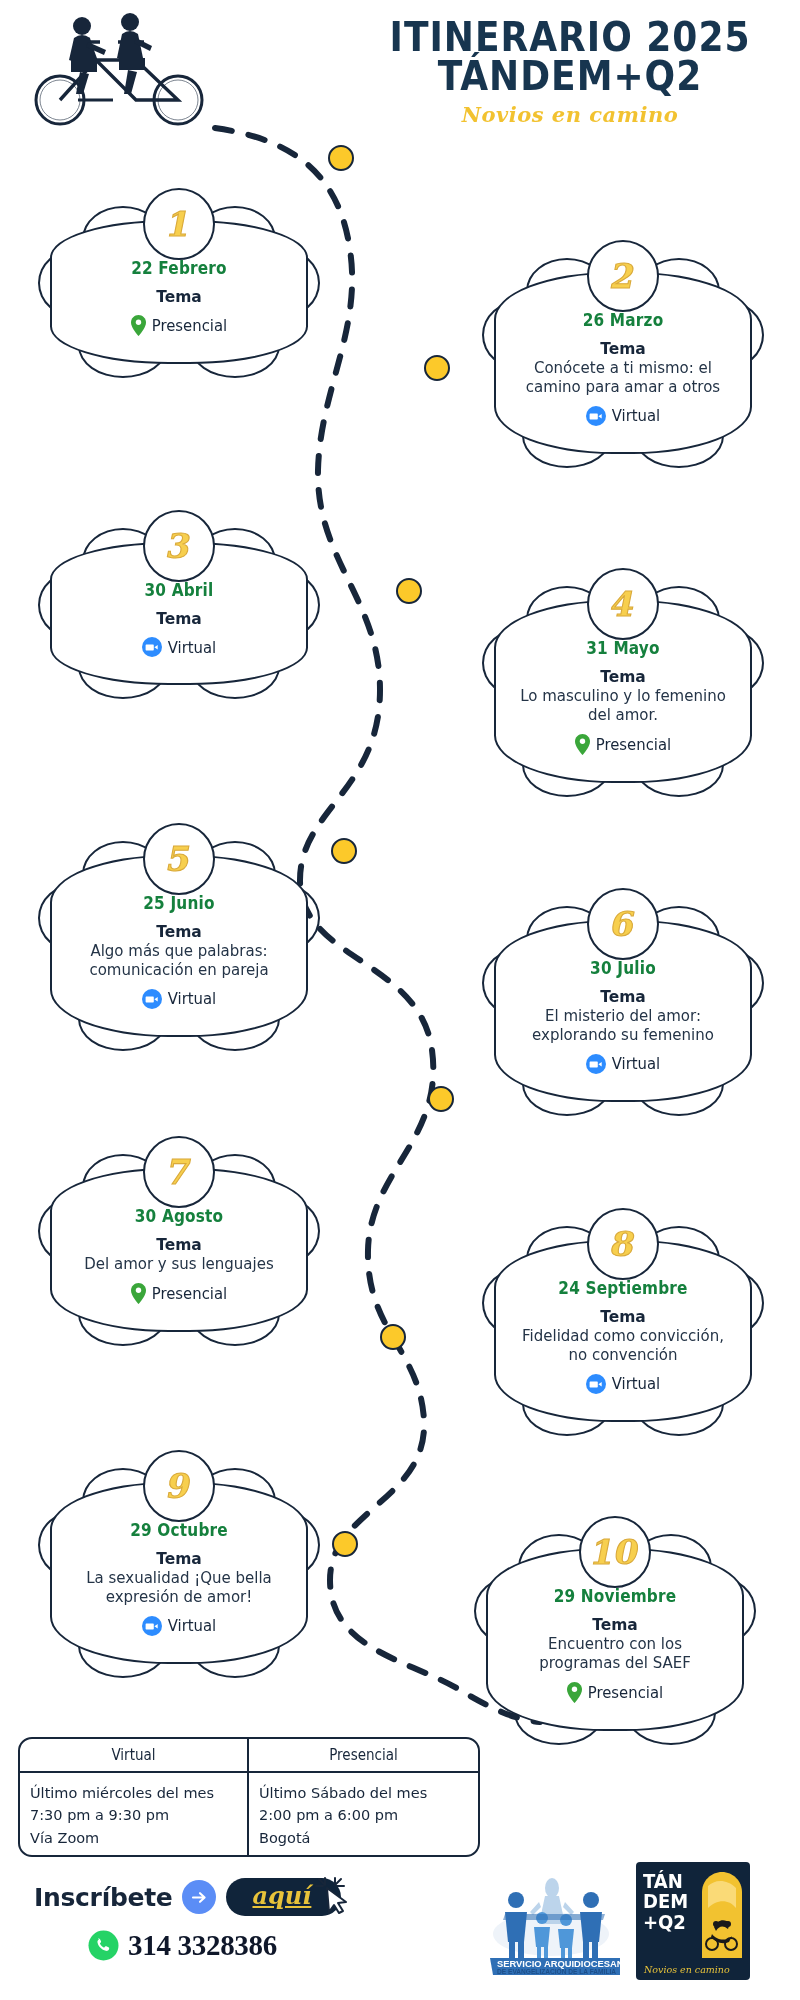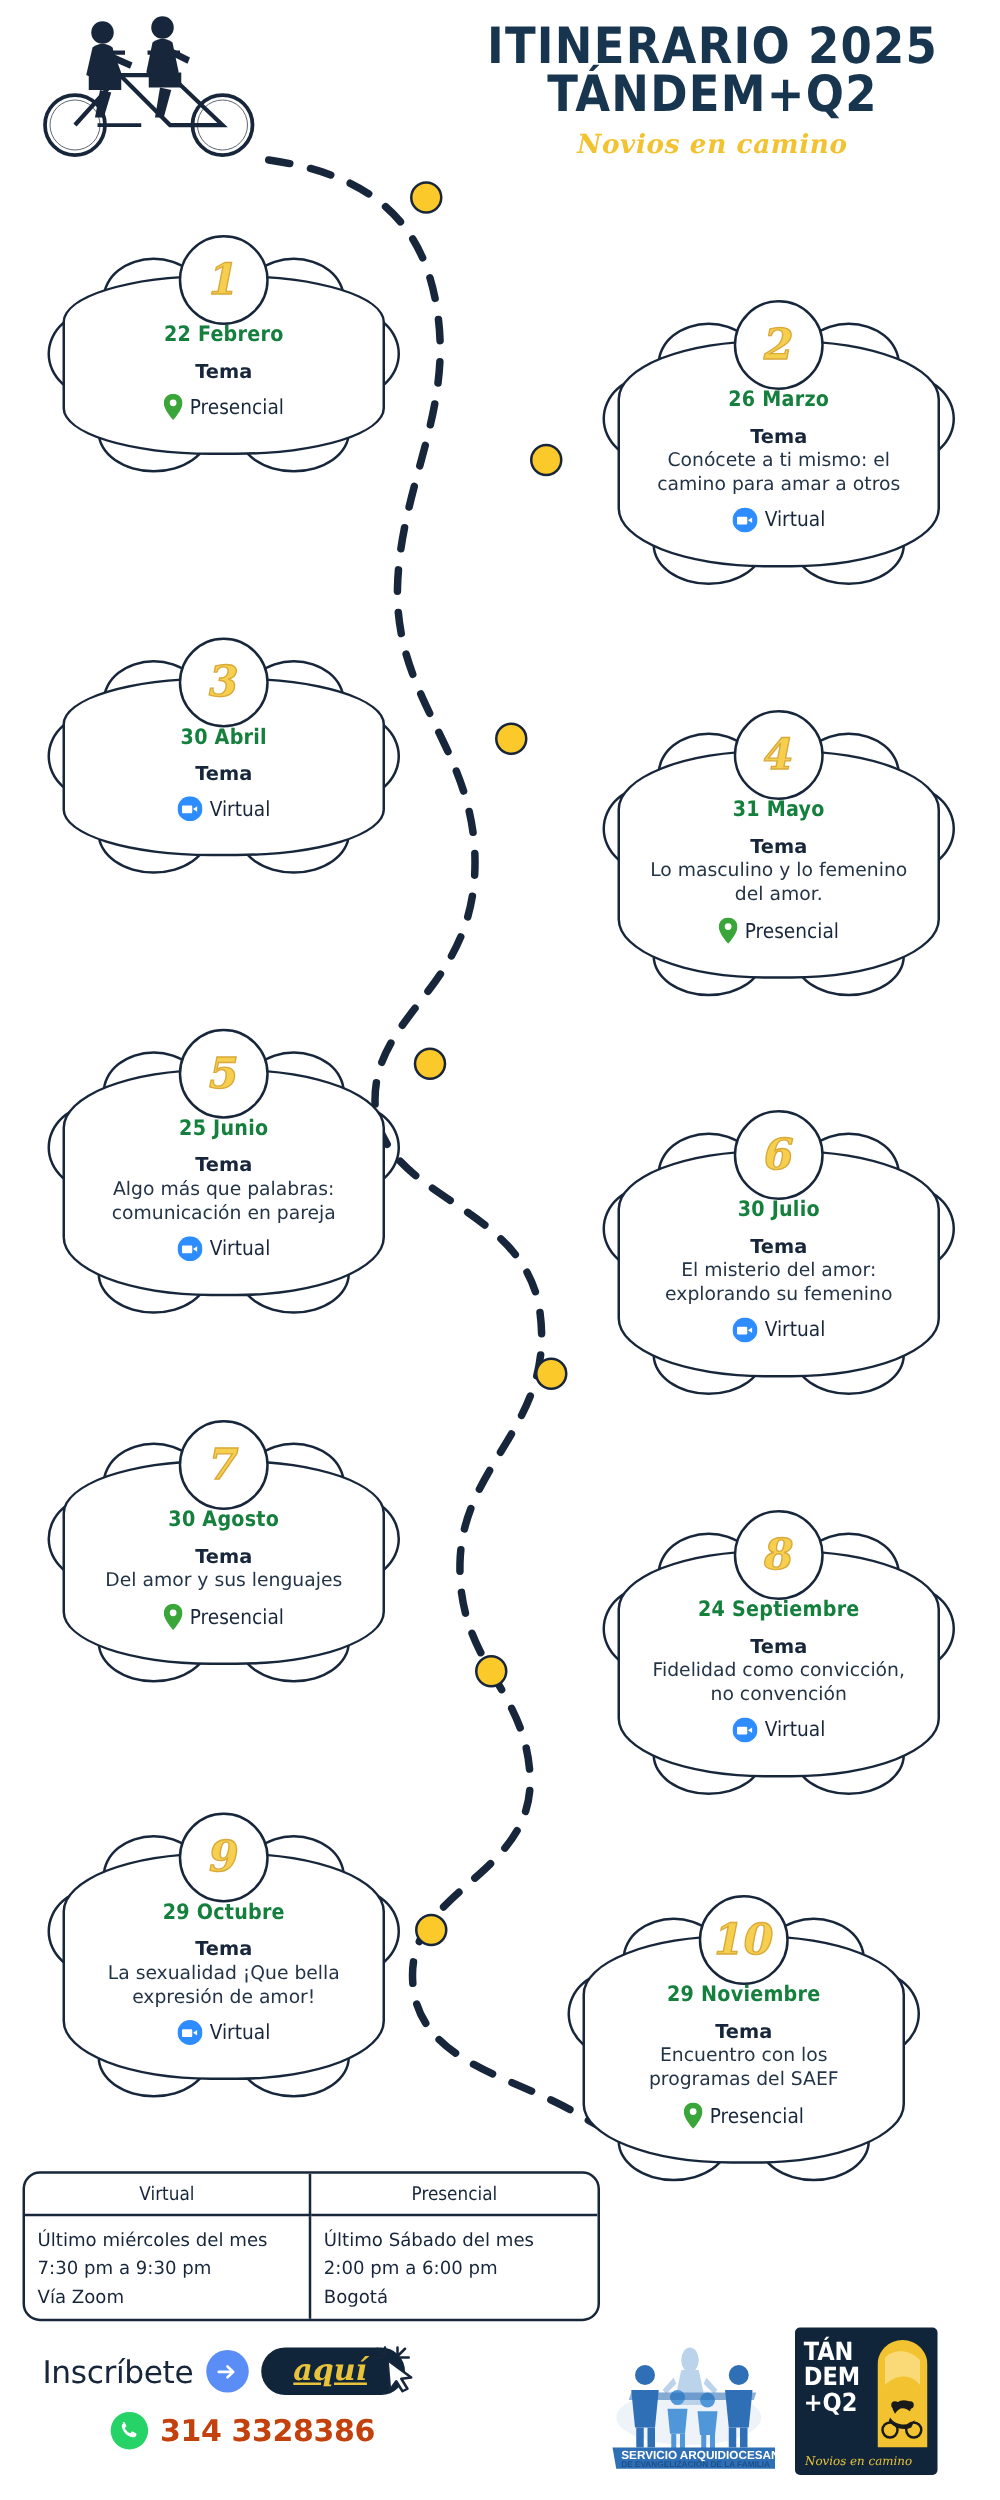--- a/index.html
+++ b/index.html
@@ -94,37 +94,37 @@
   }
   .tbl .th:first-child{border-right:2.2px solid #17263a;}
   .tbl .td{padding:9px 10px;font-size:14.5px;line-height:1.55;color:#17263a;}
   .tbl .td:nth-child(3){border-right:2.2px solid #17263a;}
 
   
   .enroll{
     position:absolute;left:34px;top:1878px;
     display:flex;align-items:center;gap:10px;
   }
-  .enroll-lbl{font-size:25px;font-weight:400;color:#17263a;letter-spacing:-.3px;}
+  .enroll-lbl{font-size:25px;font-weight:700;color:#17263a;letter-spacing:-.3px;}
   .arrow-btn{
     width:34px;height:34px;border-radius:50%;background:#5b8df6;
     display:flex;align-items:center;justify-content:center;
   }
   .aqui-btn{
     position:relative;background:#10243a;border-radius:20px;
     padding:6px 30px 8px 26px;
   }
   .aqui-txt{
     font-family:"DejaVu Serif",serif;font-weight:700;font-style:italic;
     color:#e8c33a;font-size:24px;text-decoration:underline;line-height:1;
   }
   .wsp{
     position:absolute;left:88px;top:1929px;display:flex;align-items:center;gap:9px;
   }
-  .wsp-num{font-size:24px;font-weight:700;color:#c2410c;letter-spacing:-.3px;}
+  .wsp-num{font-size:29px;font-weight:700;color:#0f172a;letter-spacing:-.3px;font-family:Liberation Serif, serif;}
 
   .logo-saef{position:absolute;left:485px;top:1872px;width:135px;height:108px;}
   .logo-tandem{
     position:absolute;left:636px;top:1862px;width:114px;height:118px;
     background:#10243a;border-radius:4px;overflow:hidden;
   }
   .lt-left{
     position:absolute;left:7px;top:9px;width:56px;
     font-family:"DejaVu Sans Condensed","Liberation Sans",sans-serif;
     font-weight:700;color:#fff;font-size:20px;line-height:1.02;letter-spacing:0px;
@@ -365,21 +365,21 @@
         <svg class="zoomic" viewBox="0 0 20 20">
             <circle cx="10" cy="10" r="10" fill="#2d8cff"></circle>
             <path d="M4.6 7.4h6.2c.6 0 1 .4 1 1v4.2c0 .6-.4 1-1 1H4.6c-.6 0-1-.4-1-1V8.4c0-.6.4-1 1-1z" fill="#fff"></path>
             <path d="M12.4 10.2l3.3-2.2v4.4l-3.3-2.2z" fill="#fff"></path>
           </svg>
         <span>Virtual</span>
       </div>
     </div>
   </div>
 
-  <div class="card" style="left:466px;top:1548px">
+  <div class="card" style="left:486px;top:1548px">
     <div class="cloud">
       <div class="lobe" style="left:30px;top:-16px;width:78px;height:62px"></div>
       <div class="lobe" style="right:30px;top:-16px;width:78px;height:62px"></div>
       <div class="lobe" style="left:26px;bottom:-16px;width:86px;height:60px"></div>
       <div class="lobe" style="right:26px;bottom:-16px;width:86px;height:60px"></div>
       <div class="badge-num">10</div>
       <div class="date">29 Noviembre</div>
       <div class="tema-lbl">Tema</div>
       <div class="tema-txt">Encuentro con los programas del SAEF</div>
       <div class="mode">

